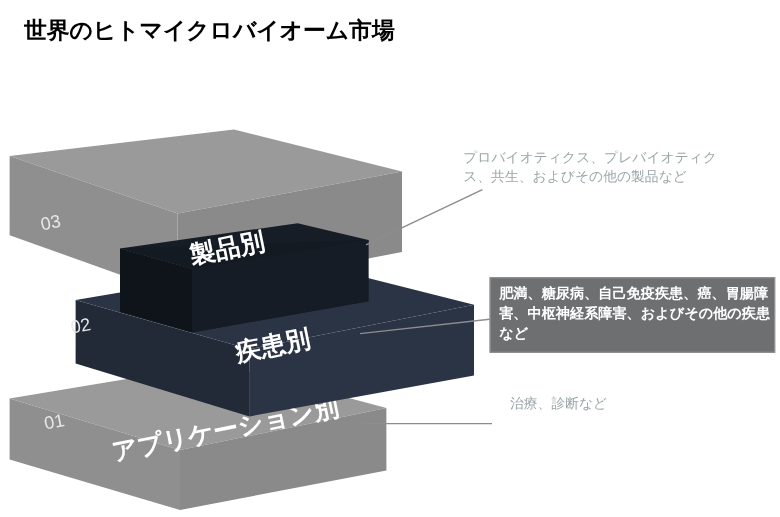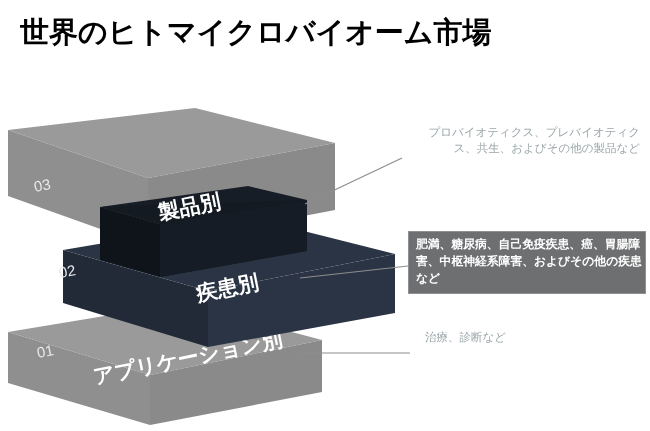--- a/index.html
+++ b/index.html
@@ -11,21 +11,21 @@
     width: 650px;
     height: 431px;
     position: relative;
     overflow: hidden;
     font-family: "Liberation Sans", "DejaVu Sans", sans-serif;
   }
   #page-title {
     position: absolute;
     left: 20px;
     top: 13px;
-    font-size: 29px;
+    font-size: 19px;
     font-weight: bold;
     color: #000000;
     letter-spacing: 0px;
     white-space: nowrap;
   }
   #diagram-svg {
     position: absolute;
     left: 0;
     top: 0;
     width: 650px;
@@ -48,24 +48,23 @@
     fill: none;
   }
   .annotation {
     position: absolute;
     font-size: 11.5px;
     line-height: 15.5px;
     color: #9aa6a8;
     font-family: "Liberation Sans", "DejaVu Sans", sans-serif;
   }
   #annotation-product {
-    left: 416px;
+    left: 386px;
     top: 125px;
     width: 224px;
-    text-align: right;
   }
   #annotation-application {
     left: 425px;
     top: 330px;
     width: 200px;
   }
   #annotation-disease-box {
     position: absolute;
     left: 408px;
     top: 231px;

